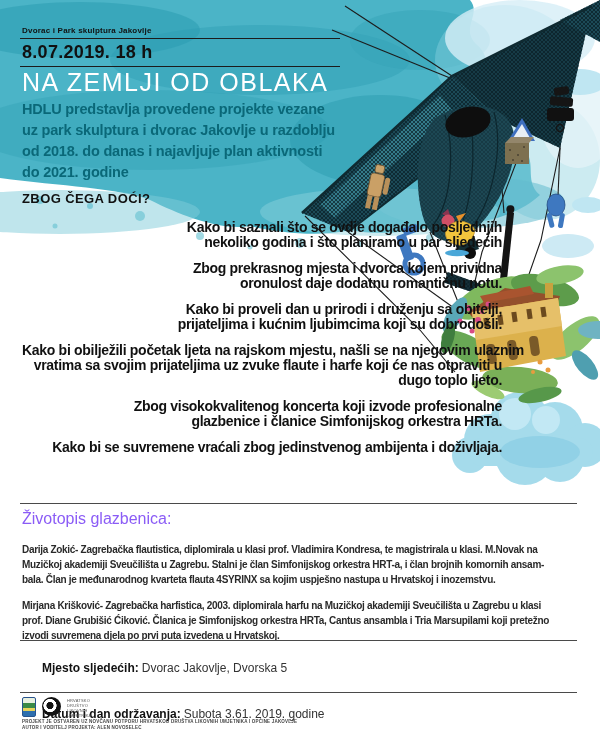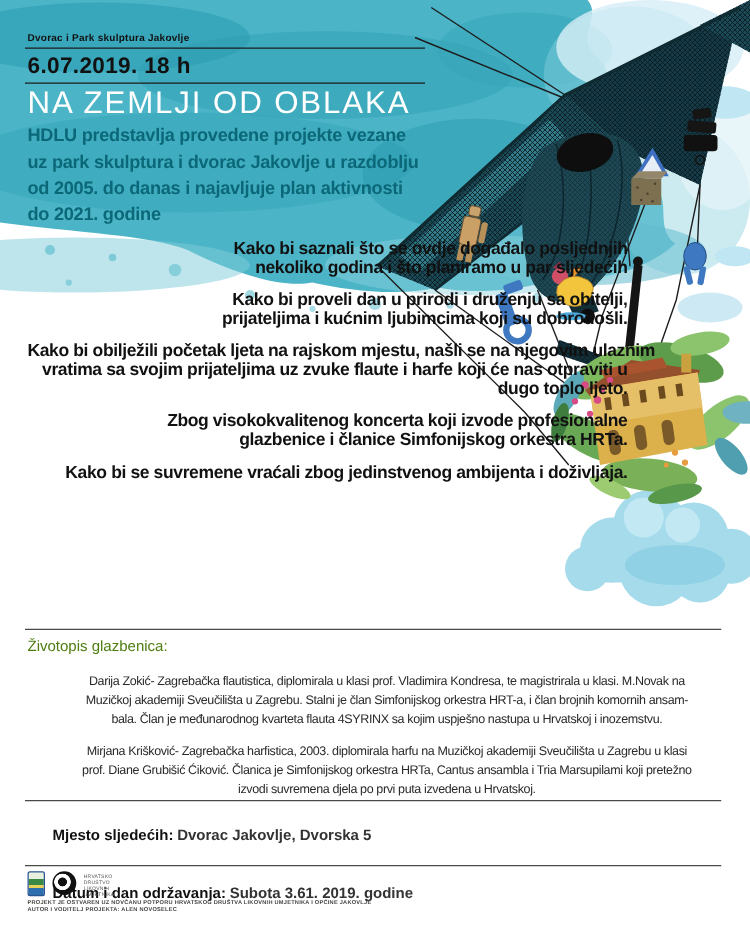--- a/index.html
+++ b/index.html
@@ -13,27 +13,27 @@
   .rule-thin{position:absolute;left:20px;height:1px;background:#1c1c1c;z-index:2;}
   .datetime{left:22px;top:42px;font-size:18px;font-weight:bold;letter-spacing:.3px;color:#111;}
   .title{left:22px;top:68px;font-size:25px;font-weight:normal;letter-spacing:1.5px;color:#ffffff;white-space:pre;}
   .intro{left:22px;top:99px;font-size:14.5px;font-weight:bold;line-height:21px;color:#0a6878;white-space:pre;letter-spacing:-.2px;}
   .why{left:22px;top:191px;width:480px;}
   .why-heading{font-size:13px;font-weight:bold;letter-spacing:.4px;margin:0 0 14px 0;color:#111;}
   .reason{font-size:14px;font-weight:bold;line-height:15px;margin:0 0 11px 0;color:#111;
           white-space:pre;letter-spacing:-.3px;text-align:right;}
   .hr{position:absolute;left:20px;width:557px;height:1px;background:#4a4a4a;z-index:2;}
   .bios{left:22px;top:510px;width:575px;}
-  .bios-heading{font-size:12px;font-weight:normal;margin:0 0 14px 0;color:#4d7c0f;}
-  .bio{font-size:10px;font-weight:normal;line-height:15px;margin:0 0 11px 0;color:#2a2a2a;
-       white-space:pre;letter-spacing:-.3px;text-align:center;}
+  .bios-heading{font-size:16px;font-weight:normal;margin:0 0 14px 0;color:#8b5cf6;}
+  .bio{font-size:10px;font-weight:bold;line-height:15px;margin:0 0 11px 0;color:#2a2a2a;
+       white-space:pre;letter-spacing:-.3px;}
   .details{left:22px;top:645px;}
   .detail-row{font-size:12px;line-height:15.5px;white-space:pre;}
   .detail-label{font-weight:bold;color:#111;}
-  .detail-value{font-weight:bold;color:#333;margin-left:3px;}
+  .detail-value{font-weight:normal;color:#333;margin-left:3px;}
   .logos{left:22px;top:697px;display:flex;align-items:flex-start;gap:6px;}
   .coat{width:14px;height:20px;border:1.5px solid #27538e;border-radius:2px;box-sizing:border-box;
         background:linear-gradient(180deg,#e8f0e0 0 30%,#3a8a46 30% 55%,#e8d35a 55% 70%,#2d6fae 70% 100%);}
   .hdlu-logo{width:19px;height:19px;border-radius:50%;background:
      radial-gradient(circle at 42% 45%, #111 0 22%, #ffffff 25% 42%, #111 45% 100%);}
   .wordmark{font-size:4px;line-height:5px;color:#555;white-space:pre;letter-spacing:.2px;margin-top:1px;}
   .credits{left:22px;top:719px;font-size:4.5px;line-height:6px;color:#444;white-space:pre;
            font-weight:bold;letter-spacing:.2px;}
 </style>
 </head>
@@ -232,33 +232,36 @@
         <circle cx="540" cy="362" r="2.5"></circle>
           <circle cx="548" cy="370" r="2.5"></circle>
           <circle cx="533" cy="372" r="2"></circle>
       </g>
     </g>
   </svg>
 
   <div class="txt venue">Dvorac i Park skulptura Jakovlje</div>
   <div class="rule-thin" style="top:38px;width:320px;"></div>
 
-  <div class="txt datetime">6.07.2019. 18 h</div>
+  <div class="txt datetime">8.07.2019. 18 h</div>
   <div class="rule-thin" style="top:66px;width:320px;"></div>
 
   <div class="txt title">NA ZEMLJI OD OBLAKA</div>
 
   <div class="txt intro">HDLU predstavlja provedene projekte vezane
 uz park skulptura i dvorac Jakovlje u razdoblju
-od 2005. do danas i najavljuje plan aktivnosti
+od 2018. do danas i najavljuje plan aktivnosti
 do 2021. godine</div>
 
   <div class="txt why">
+    <div class="why-heading">ZBOG ČEGA DOĆI?</div>
     <div class="reason">Kako bi saznali što se ovdje događalo posljednjih
 nekoliko godina i što planiramo u par sljedećih</div>
+    <div class="reason">Zbog prekrasnog mjesta i dvorca kojem prividna
+oronulost daje dodatnu romantičnu notu.</div>
     <div class="reason">Kako bi proveli dan u prirodi i druženju sa obitelji,
 prijateljima i kućnim ljubimcima koji su dobrodošli.</div>
     <div class="reason">Kako bi obilježili početak ljeta na rajskom mjestu, našli se na njegovim ulaznim
 vratima sa svojim prijateljima uz zvuke flaute i harfe koji će nas otpraviti u
 dugo toplo ljeto.</div>
     <div class="reason">Zbog visokokvalitenog koncerta koji izvode profesionalne
 glazbenice i članice Simfonijskog orkestra HRTa.</div>
     <div class="reason">Kako bi se suvremene vraćali zbog jedinstvenog ambijenta i doživljaja.</div>
   </div>
 

